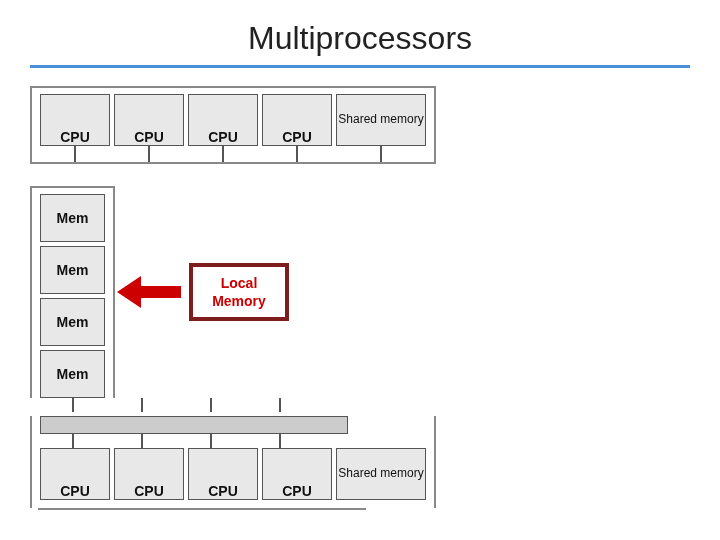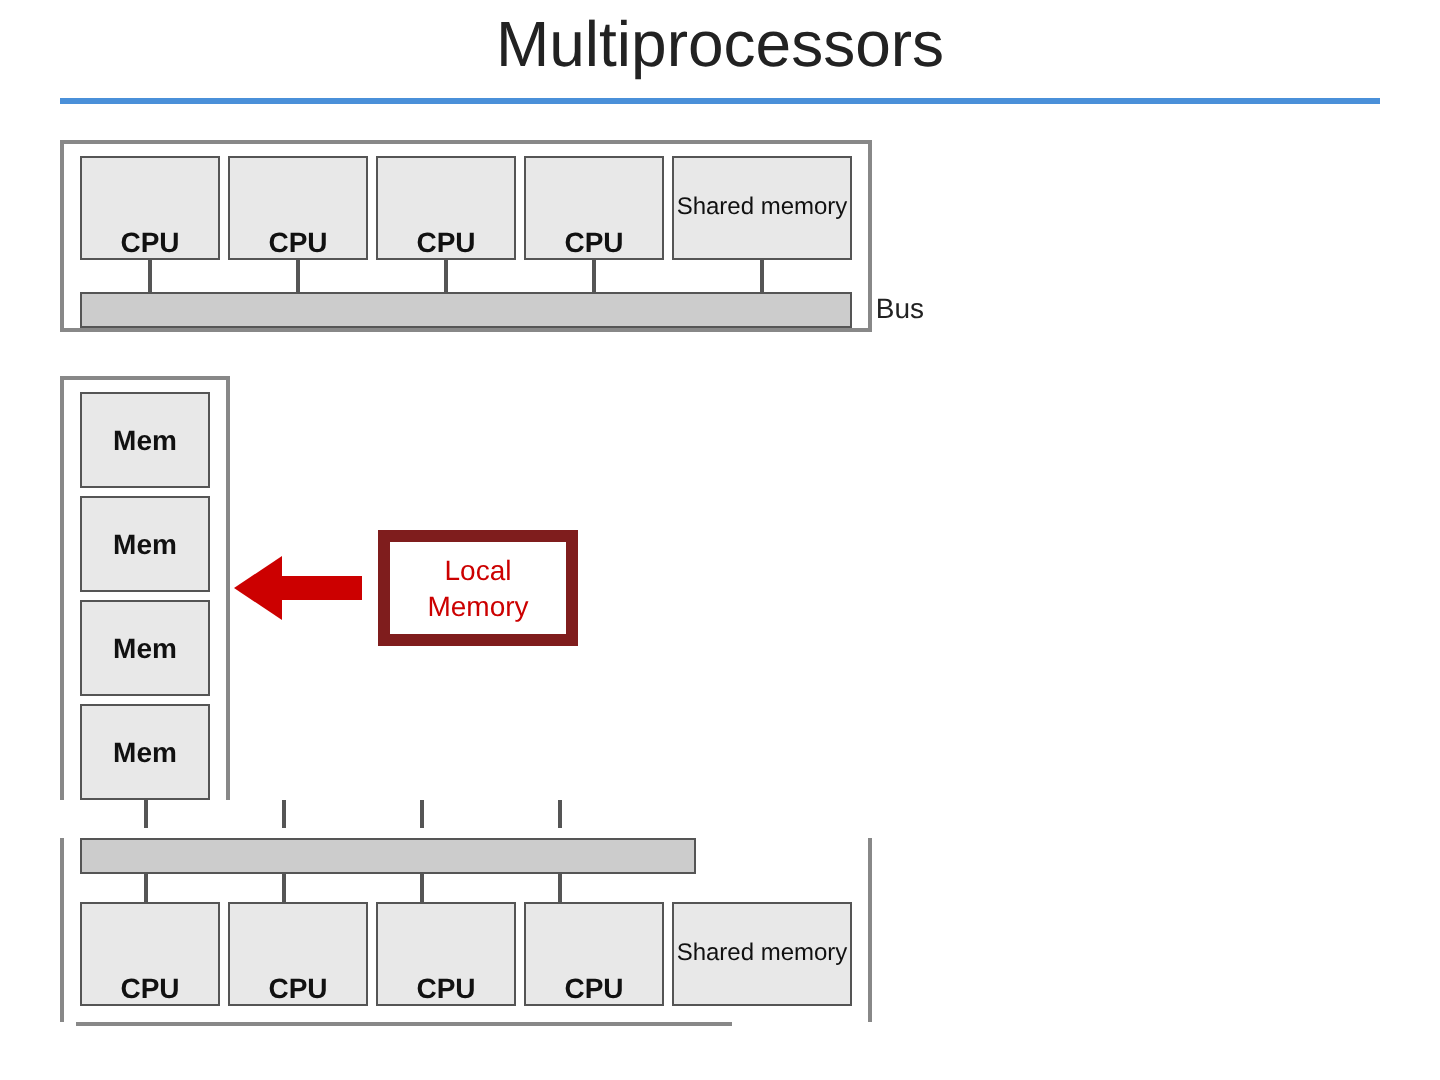--- a/index.html
+++ b/index.html
@@ -9,21 +9,21 @@
       height: 540px;
       background: #ffffff;
       font-family: Arial, sans-serif;
       overflow: hidden;
     }
 
     .page {
       width: 720px;
       height: 540px;
       position: relative;
-      padding: 4px 30px;
+      padding: 20px 30px;
     }
 
     .title {
       text-align: center;
       font-size: 32px;
       font-weight: normal;
       color: #222;
       margin-bottom: 8px;
     }
 
@@ -68,27 +68,27 @@
       height: 52px;
       font-size: 12px;
       font-weight: normal;
       text-align: right;
       line-height: 1.3;
     }
 
     .local-memory-box {
       width: 100px;
       height: 58px;
-      border: 6px solid #7f1d1d;
+      border: 4px solid #7f1d1d;
       background: #fff;
       display: flex;
       align-items: center;
       justify-content: center;
       font-size: 14px;
-      font-weight: normal;
+      font-weight: bold;
       color: #cc0000;
       text-align: center;
       line-height: 1.3;
       margin-left: 8px;
     }
   </style>
 </head>
 <body>
 
 <div class="page">
@@ -130,24 +130,20 @@
               <div style="width:2px; height:16px; background:#555;"></div>
             </div>
           <div style="width:70px; display:flex; justify-content:center;">
               <div style="width:2px; height:16px; background:#555;"></div>
             </div>
           <div style="width:90px; display:flex; justify-content:center;">
               <div style="width:2px; height:16px; background:#555;"></div>
             </div>
         </div>
 
-        <div style="position:relative;">
-          <div style="width:100%; height:18px; background:#ccc; border:1.5px solid #555;"></div>
-          <span style="position:absolute; right:-36px; top:0px; font-size:14px; color:#222;">Bus</span>
-        </div>
       </div>
     </div>
 
     <div style="margin-top: 22px; position: relative;">
 
       
       <div style="display:flex; align-items:center; gap:0;">
         <div style="display:inline-flex; flex-direction:column; border:2px solid #888; border-bottom:none; padding: 6px 8px 0 8px;">
 
           <div style="display:flex; gap:4px;flex-direction:column;">

